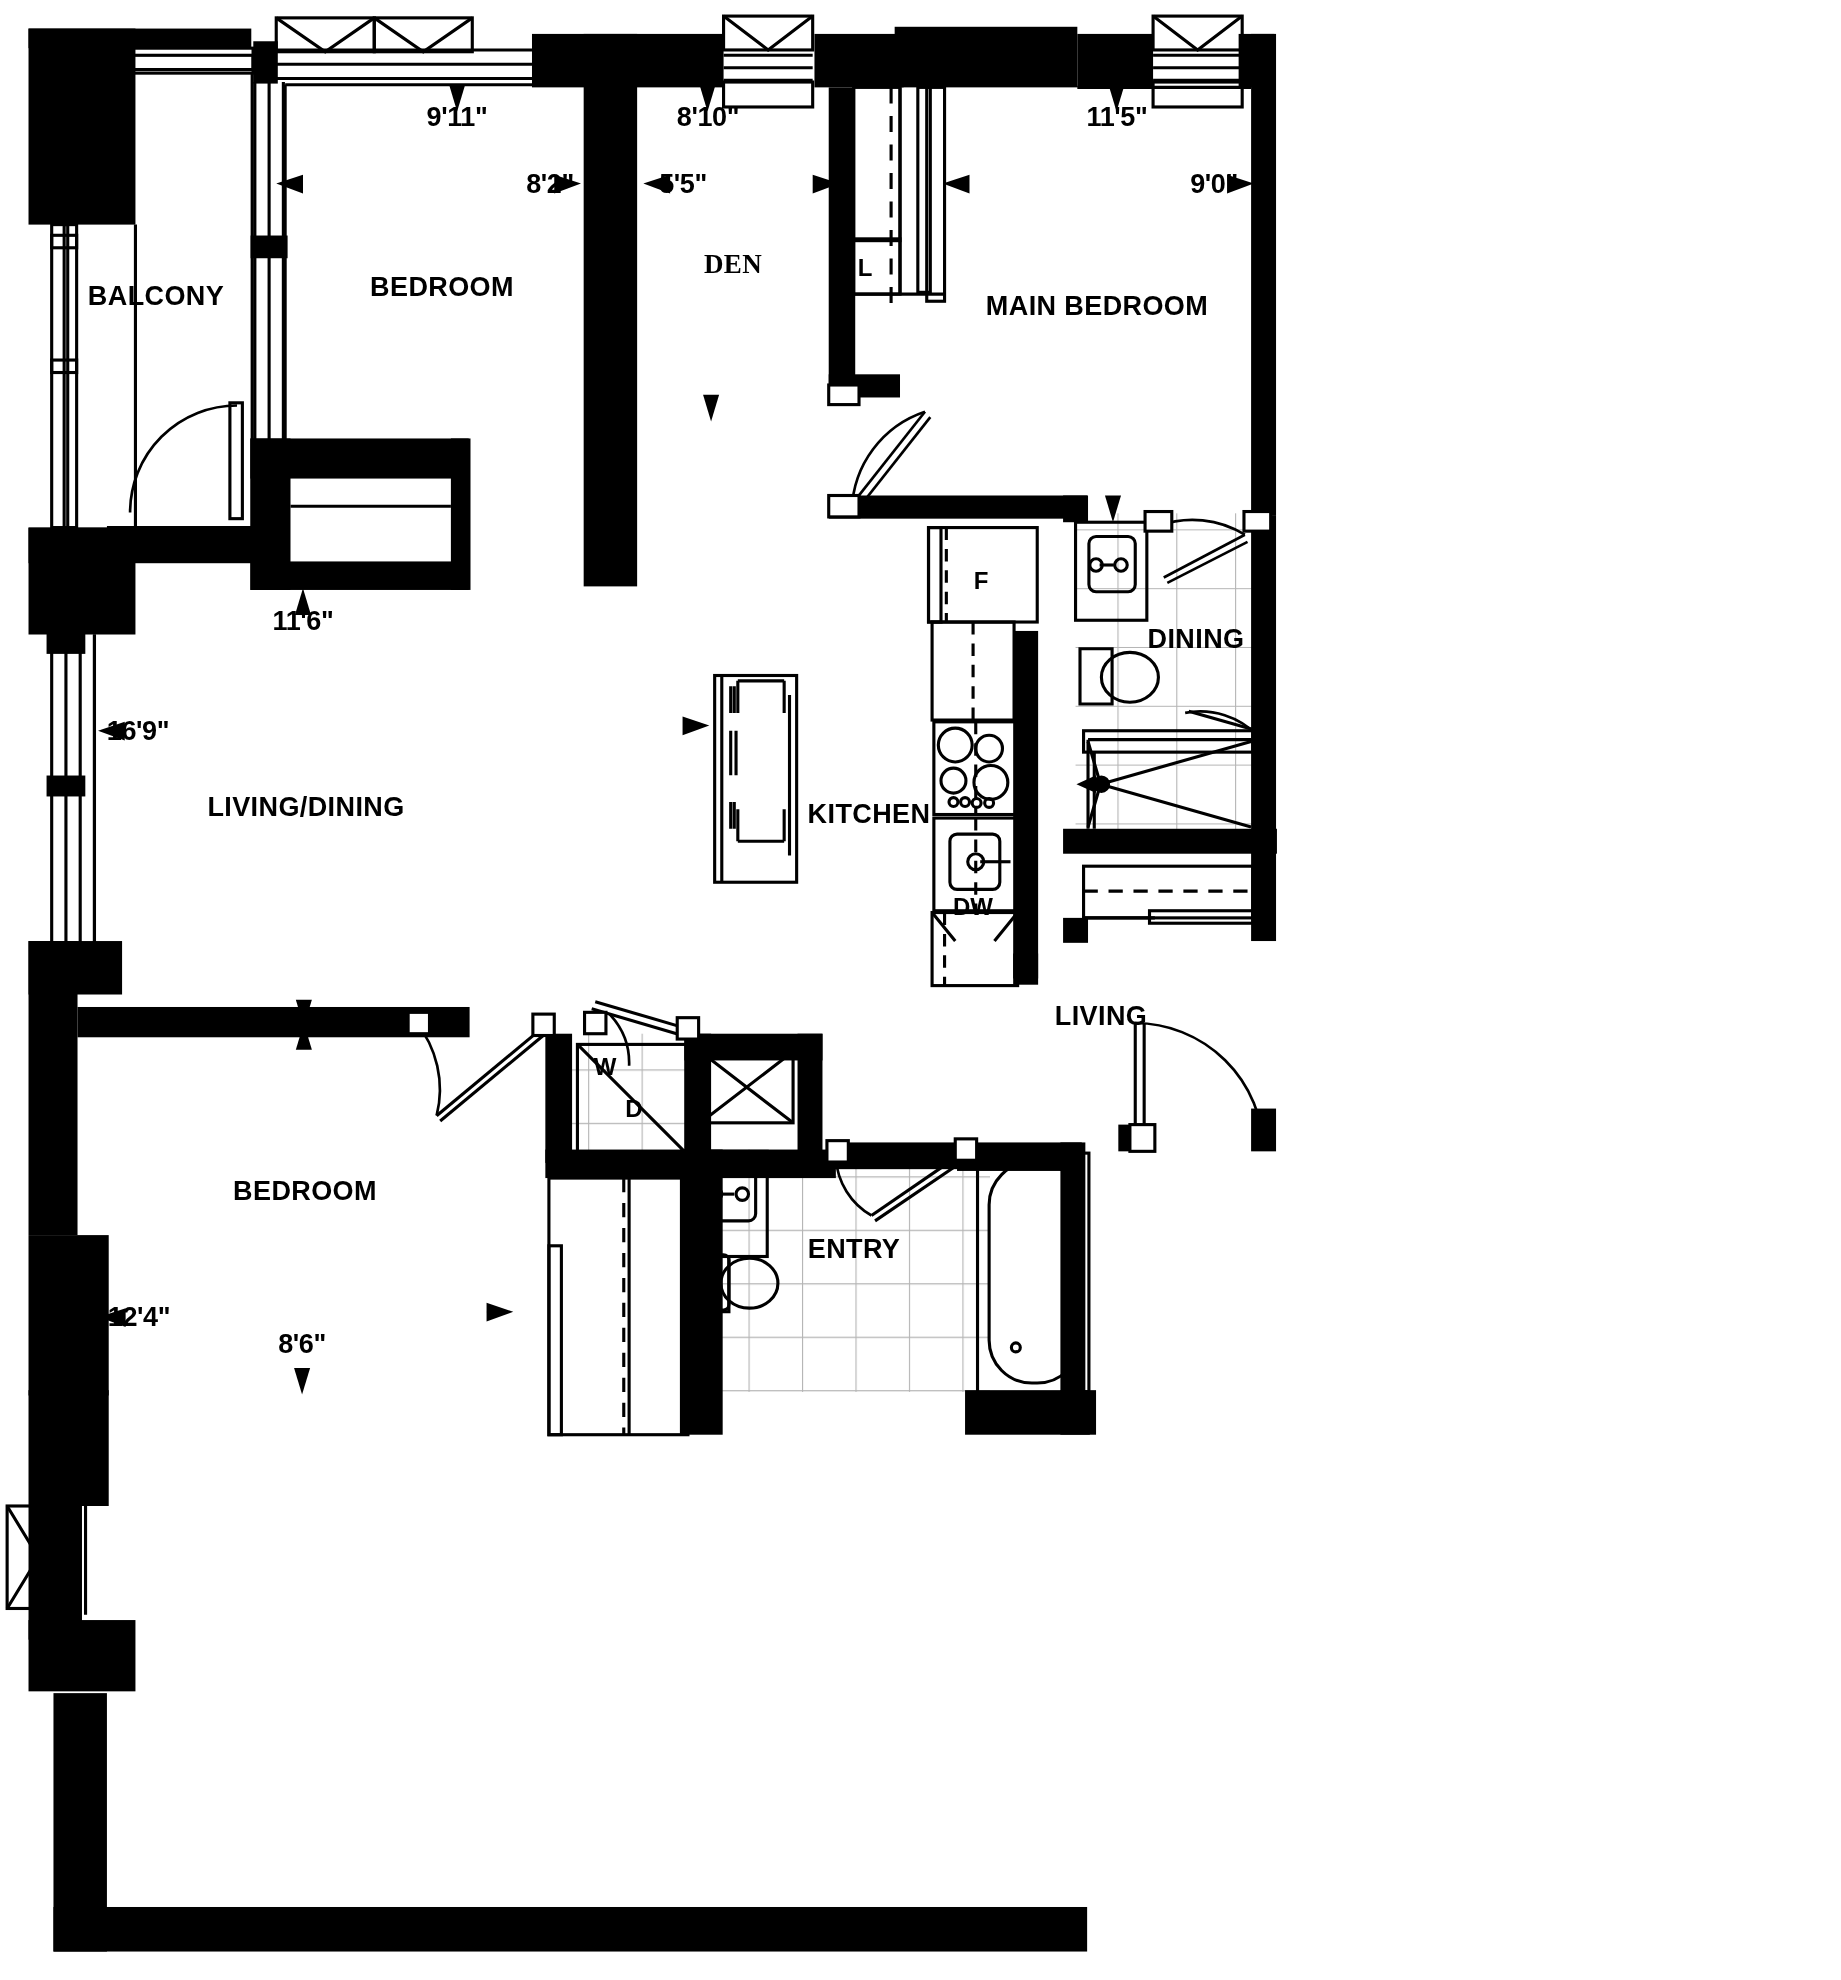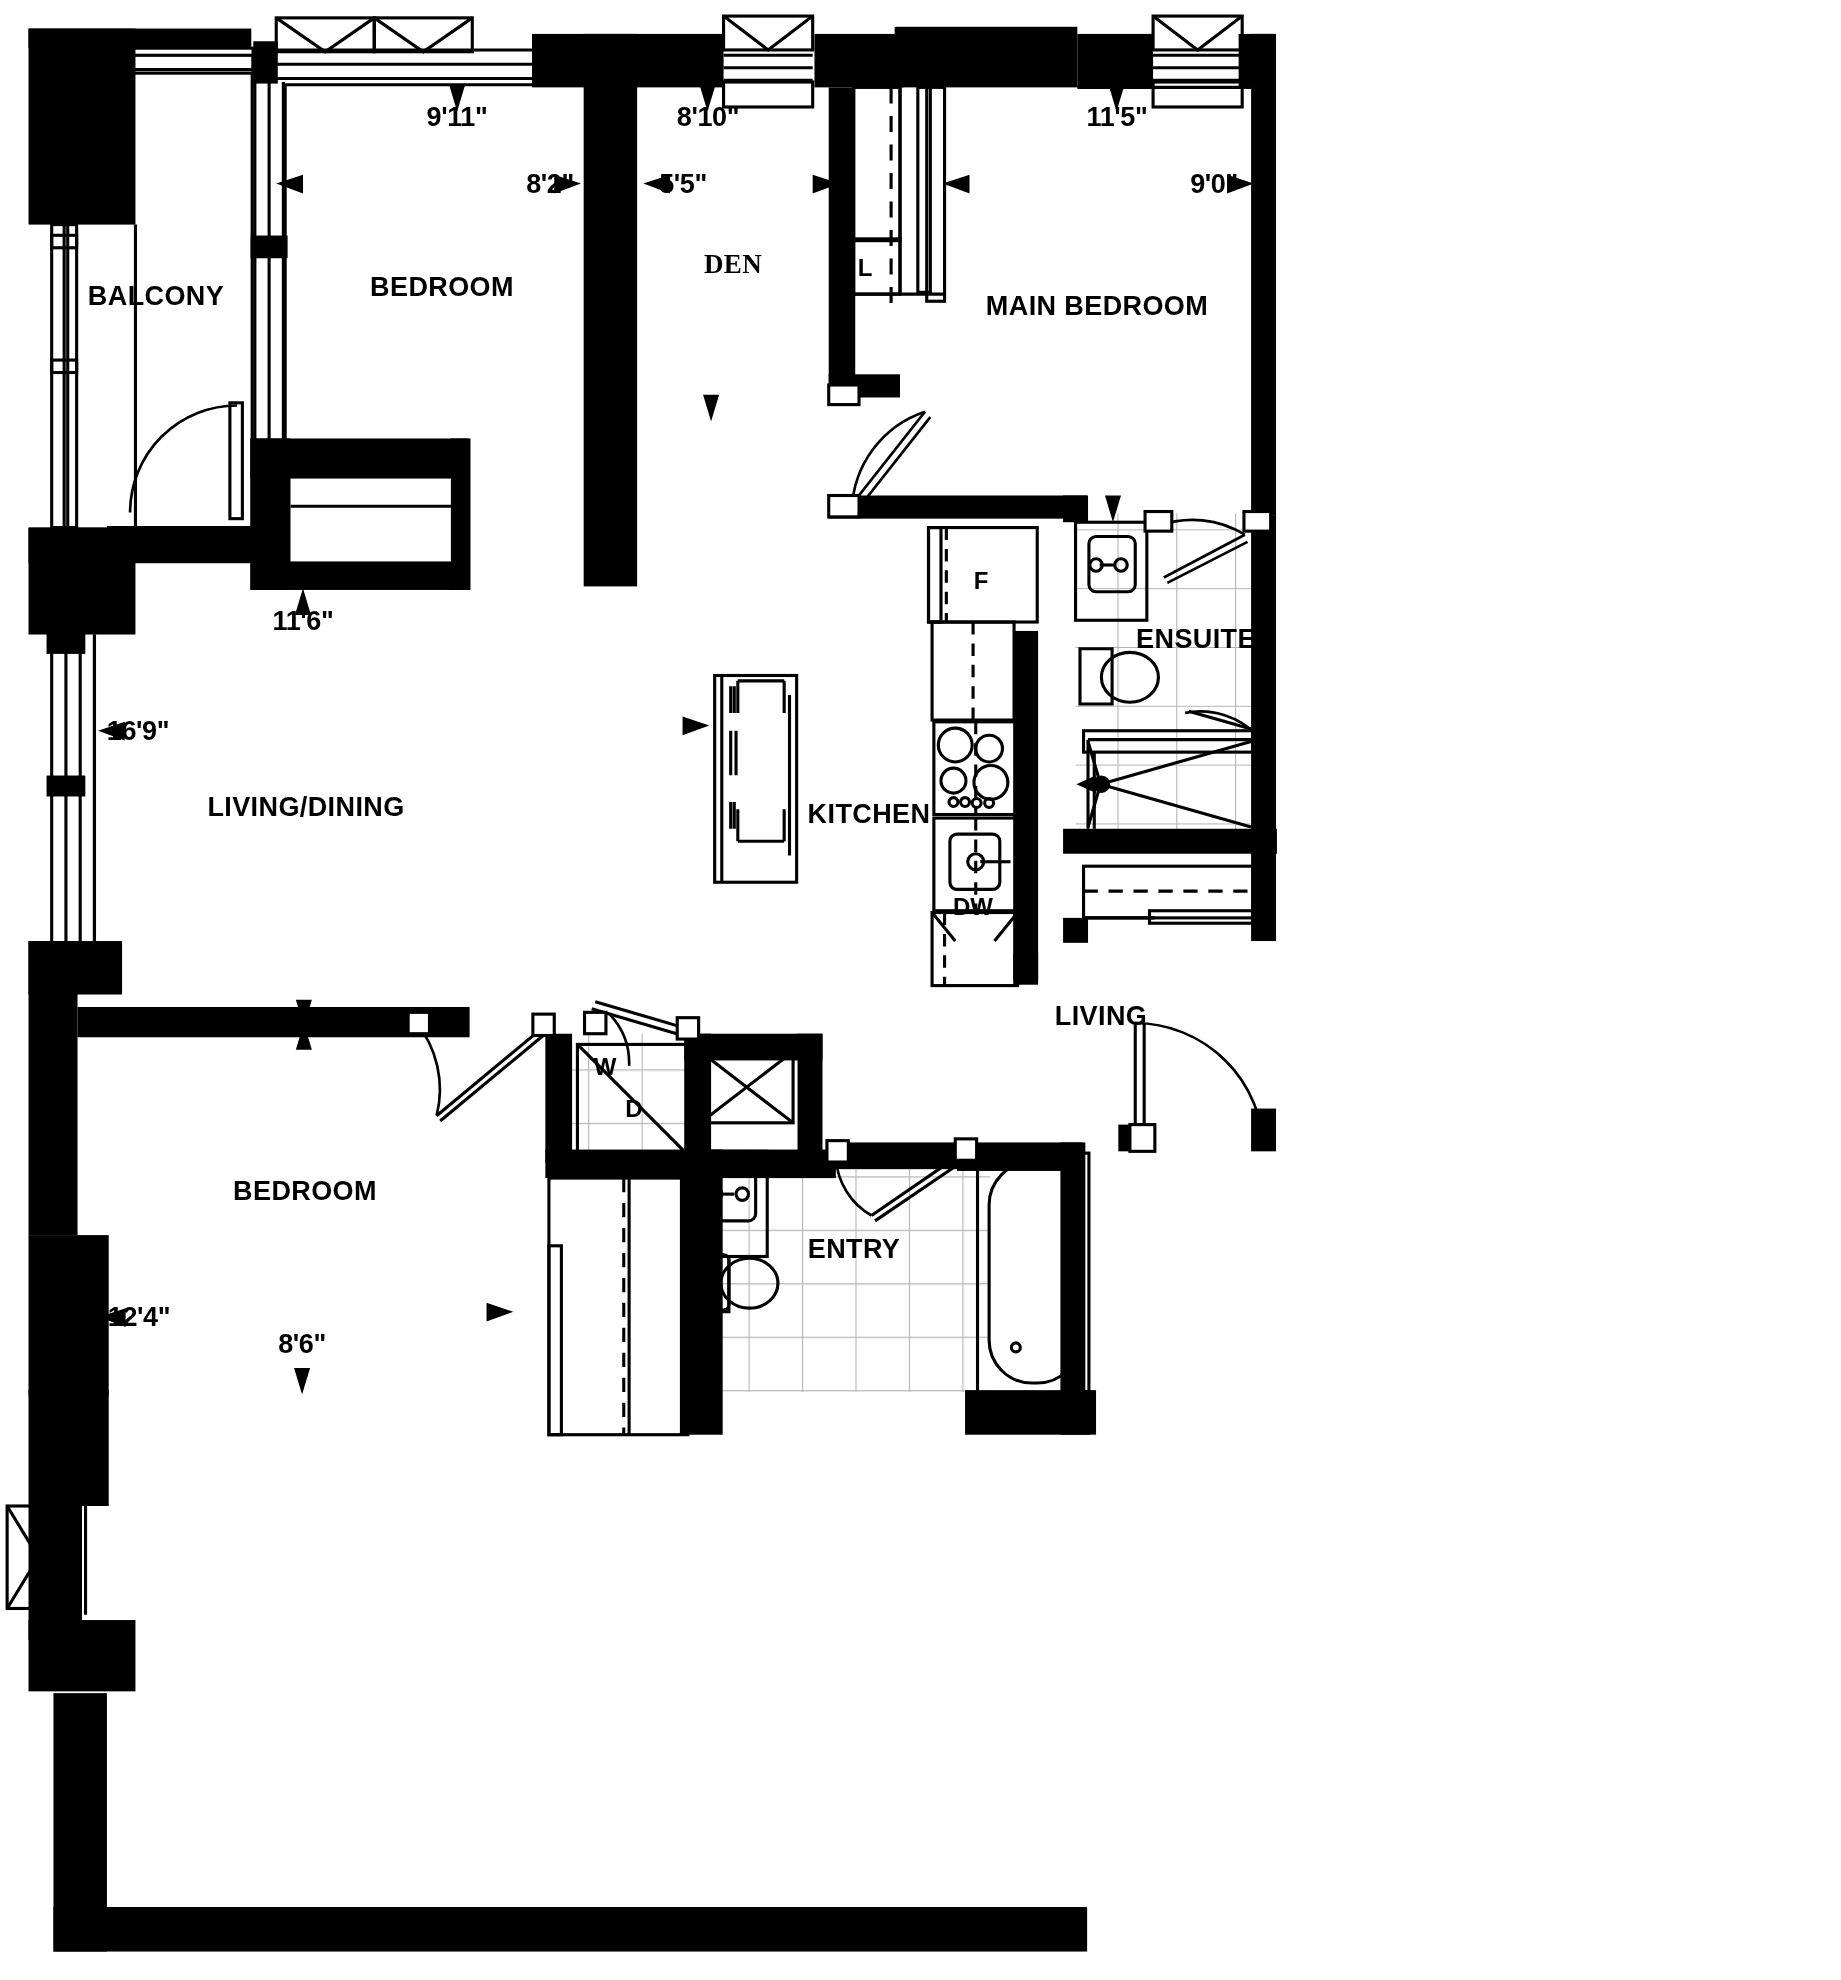--- a/index.html
+++ b/index.html
@@ -349,21 +349,21 @@
       <polygon points="140,810 110,820 140,831"></polygon>
       <polygon points="141,1468 111,1478 141,1489"></polygon>
       <polygon points="1230,870 1208,880 1230,890"></polygon>
     </g>
   </svg>
 
   <div class="rm-label" style="left:156px;top:296px;">BALCONY</div>
   <div class="rm-label" style="left:442px;top:287px;">BEDROOM</div>
   <div class="rm-label" style="left:733px;top:264px;font-family:Liberation Serif, serif;">DEN</div>
   <div class="rm-label" style="left:1097px;top:306px;">MAIN BEDROOM</div>
-  <div class="rm-label" style="left:1196px;top:639px;">ENSUITE</div>
+  <div class="rm-label" style="left:1196px;top:639px;">DINING</div>
   <div class="rm-label" style="left:306px;top:807px;">LIVING/DINING</div>
   <div class="rm-label" style="left:869px;top:814px;">KITCHEN</div>
   <div class="rm-label" style="left:1101px;top:1016px;">LIVING</div>
   <div class="rm-label" style="left:305px;top:1191px;">BEDROOM</div>
   <div class="rm-label" style="left:854px;top:1249px;">ENTRY</div>
 
   <div class="appl-label" style="left:865px;top:268px;">L</div>
   <div class="appl-label" style="left:981px;top:581px;">F</div>
   <div class="appl-label" style="left:973px;top:907px;">DW</div>
   <div class="appl-label" style="left:605px;top:1067px;">W</div>

